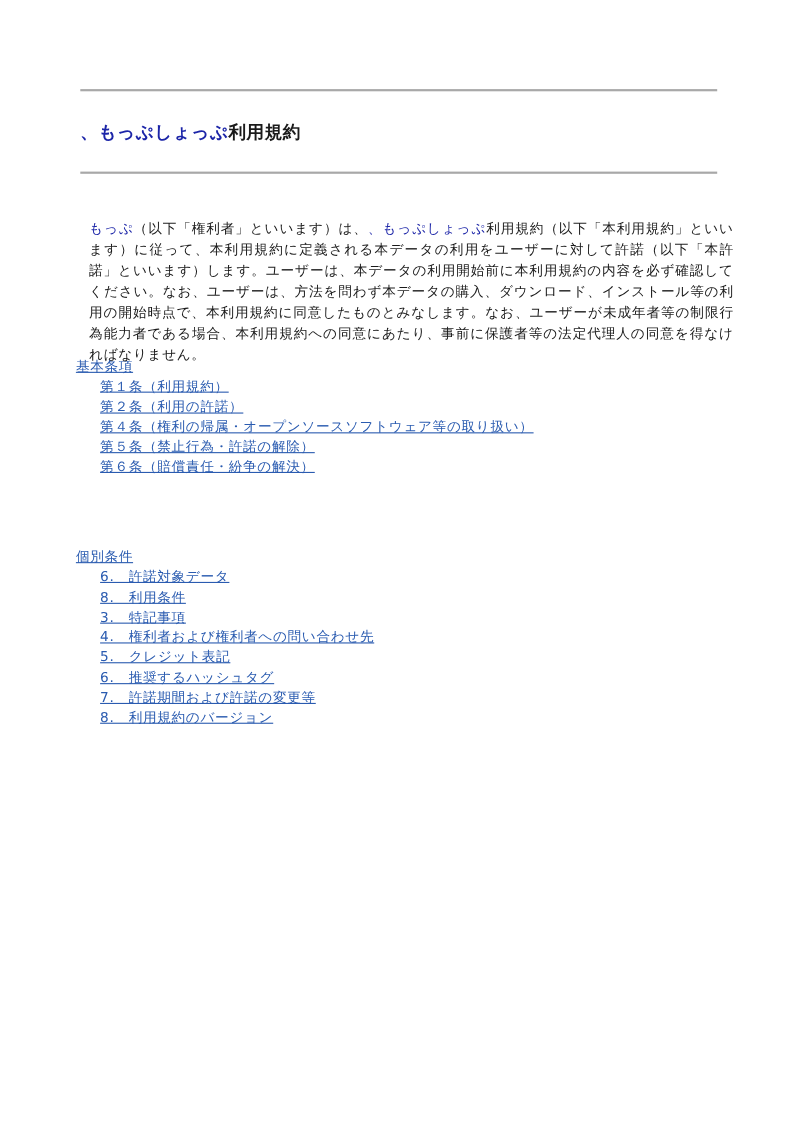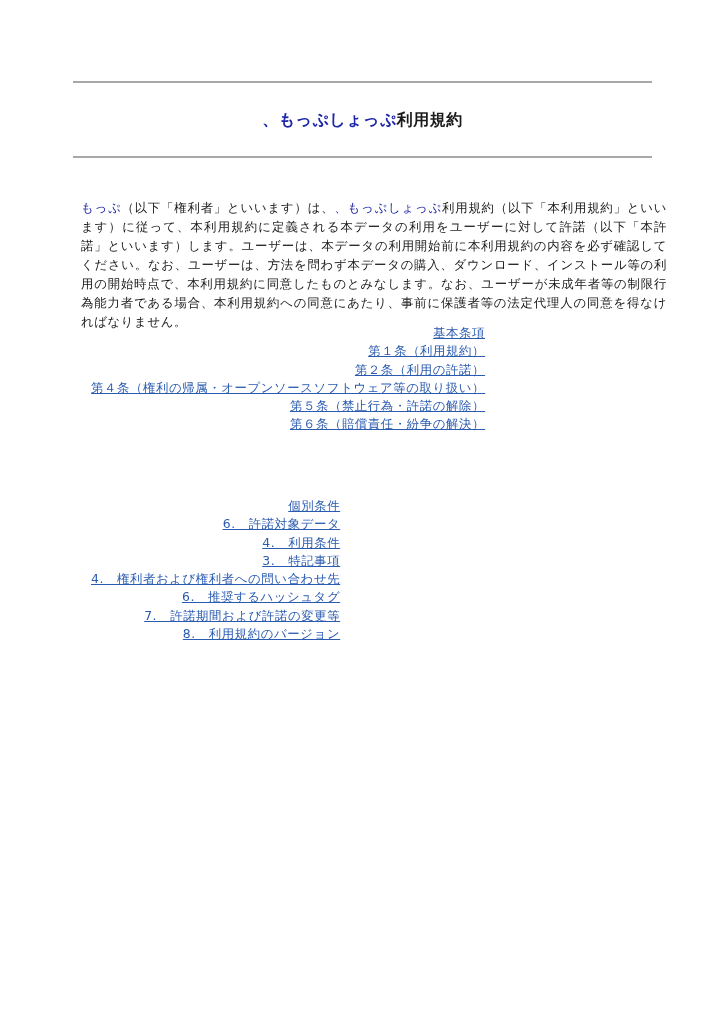--- a/index.html
+++ b/index.html
@@ -28,21 +28,21 @@
     height: 0;
     border-top: 2px solid #a8a8a8;
   }
   .hr-top { top: 81px; }
   .hr-bottom { top: 156px; }
   .title {
     position: absolute;
     top: 108px;
     left: 0;
     width: 579px;
-    text-align: center;
+    text-align: left;
     font-size: 16px;
     font-weight: bold;
     line-height: 24px;
     letter-spacing: 0.5px;
   }
   .brand {
     color: #1c25a8;
   }
   .intro {
     position: absolute;
@@ -54,21 +54,20 @@
     letter-spacing: 0.6px;
     text-align: justify;
     margin: 12px;
   }
   .toc {
     position: absolute;
     left: -4px;
     font-size: 12.4px;
     line-height: 18.3px;
     letter-spacing: 0.6px;
-    text-align: right;
   }
   .toc-basic { top: 324px; }
   .toc-individual { top: 497px; }
   .toc a {
     color: #2a5bb0;
     text-decoration: underline;
     cursor: pointer;
     display: inline-block;
   }
   .toc .heading {
@@ -108,21 +107,22 @@
       <li><a>第４条（権利の帰属・オープンソースソフトウェア等の取り扱い）</a></li>
       <li><a>第５条（禁止行為・許諾の解除）</a></li>
       <li><a>第６条（賠償責任・紛争の解決）</a></li>
     </ul>
   </nav>
 
   <nav class="toc toc-individual">
     <a class="heading">個別条件</a>
     <ul>
       <li><a>6.　許諾対象データ</a></li>
-      <li><a>4.　利用条件</a></li>
+      <li><a>8.　利用条件</a></li>
       <li><a>3.　特記事項</a></li>
       <li><a>4.　権利者および権利者への問い合わせ先</a></li>
+      <li><a>5.　クレジット表記</a></li>
       <li><a>6.　推奨するハッシュタグ</a></li>
       <li><a>7.　許諾期間および許諾の変更等</a></li>
       <li><a>8.　利用規約のバージョン</a></li>
     </ul>
   </nav>
 </div>
 
 </body></html>

